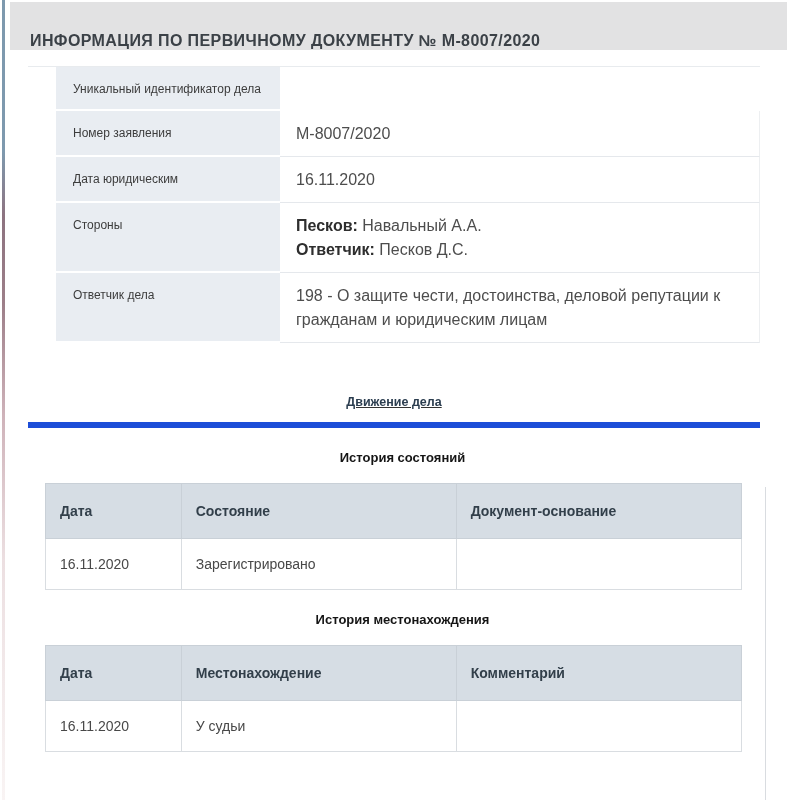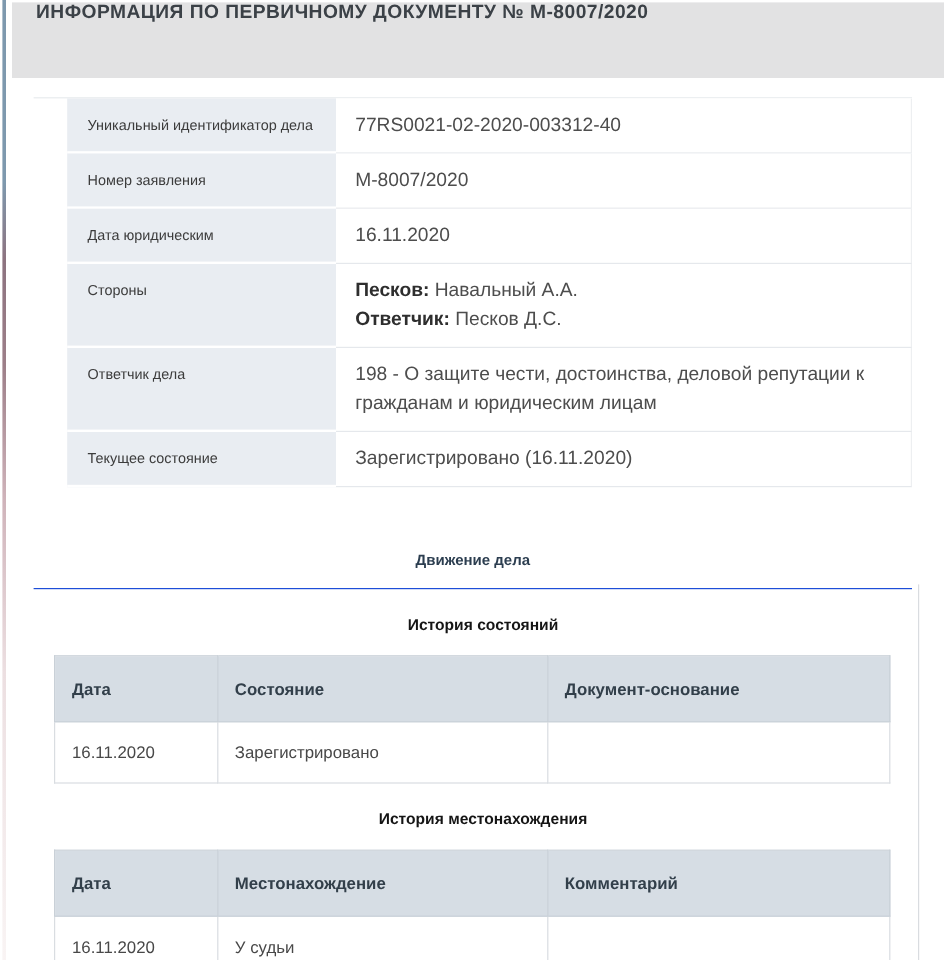--- a/index.html
+++ b/index.html
@@ -25,23 +25,23 @@
       #8d7380 27%, #9d7f89 38%,
       #cfb3ba 52%, #ecdfe1 70%, #f9f4f4 100%);
   }
   
   .widget-right-border{
     position:absolute;left:765px;top:487px;width:1px;height:313px;
     background:#d9dce0;
   }
   
   .page-header{
-    margin:2px 0 0 10px;height:63px;
+    margin:2px 0 0 10px;height:48px;
     background:var(--header-bar-bg,#e2e2e3);
-    display:flex;align-items:flex-start;padding-left:20px;
+    display:flex;align-items:flex-end;padding-left:20px;
   }
   .page-title{
     margin:0;font-size:16px;font-weight:bold;letter-spacing:.4px;
     color:#3b4147;text-transform:uppercase;
   }
   .content{margin:16px 27px 0 28px;}
   
   .case-info{border-top:1px solid #e8ebee;}
   .info-row{display:flex;margin-left:28px;}
   .info-label{
@@ -49,21 +49,21 @@
     padding:14px 14px 12px 17px;font-size:12px;color:#3c3c3c;
     border-bottom:2px solid #ffffff;line-height:1.35;
   }
   .info-value{
     flex:1;background:#fff;padding:11px 16px 10px 16px;
     font-size:16px;color:#4d4d4d;line-height:1.5;
     border-bottom:1px solid #e5e8ec;border-right:1px solid #edeff1;
   }
   .party-line strong{color:#2e2e2e;font-weight:bold;}
   
-  .tabs{display:flex;margin-top:38px;height:47px;border-bottom:1px solid #1d4ed8;}
+  .tabs{display:flex;margin-top:38px;height:47px;border-bottom:6px solid #1d4ed8;text-decoration:underline;}
   .tab{
     flex:1 1 50%;display:flex;align-items:center;justify-content:center;
     font-size:12.5px;cursor:pointer;
   }
   .tab.active{background:#ffffff;color:#2c3e50;font-weight:bold;}
   .tab.inactive{background:var(--tab-inactive-bg,#3e5c72);color:#d5dde2;}
   
   .section-heading{
     margin:18px 0 13px;padding-left:17px;
     font-size:13px;line-height:24px;font-weight:bold;color:#151515;text-align:center;
@@ -90,44 +90,39 @@
 
 <header class="page-header">
   <h1 class="page-title">ИНФОРМАЦИЯ ПО ПЕРВИЧНОМУ ДОКУМЕНТУ № М-8007/2020</h1>
 </header>
 
 <main class="content">
 
   <section class="case-info">
       <div class="info-row">
         <div class="info-label">Уникальный идентификатор дела</div>
-        <div class="info-value">77RS0021-02-2020-003312-40</div>
       </div>
       <div class="info-row">
         <div class="info-label">Номер заявления</div>
         <div class="info-value">М-8007/2020</div>
       </div>
       <div class="info-row">
         <div class="info-label">Дата юридическим</div>
         <div class="info-value">16.11.2020</div>
       </div>
       <div class="info-row">
         <div class="info-label">Стороны</div>
         <div class="info-value">
           <div class="party-line"><strong>Песков:</strong> Навальный А.А.</div>
           <div class="party-line"><strong>Ответчик:</strong> Песков Д.С.</div>
         </div>
       </div>
       <div class="info-row">
         <div class="info-label">Ответчик дела</div>
         <div class="info-value">198 - О защите чести, достоинства, деловой репутации к гражданам и юридическим лицам</div>
-      </div>
-      <div class="info-row">
-        <div class="info-label">Текущее состояние</div>
-        <div class="info-value">Зарегистрировано (16.11.2020)</div>
       </div>
     </section>
 
   <nav class="tabs">
     <div class="tab active">Движение дела</div>
   </nav>
 
   <section class="history-section">
     <h2 class="section-heading">История состояний</h2>
     <table class="history-table">

